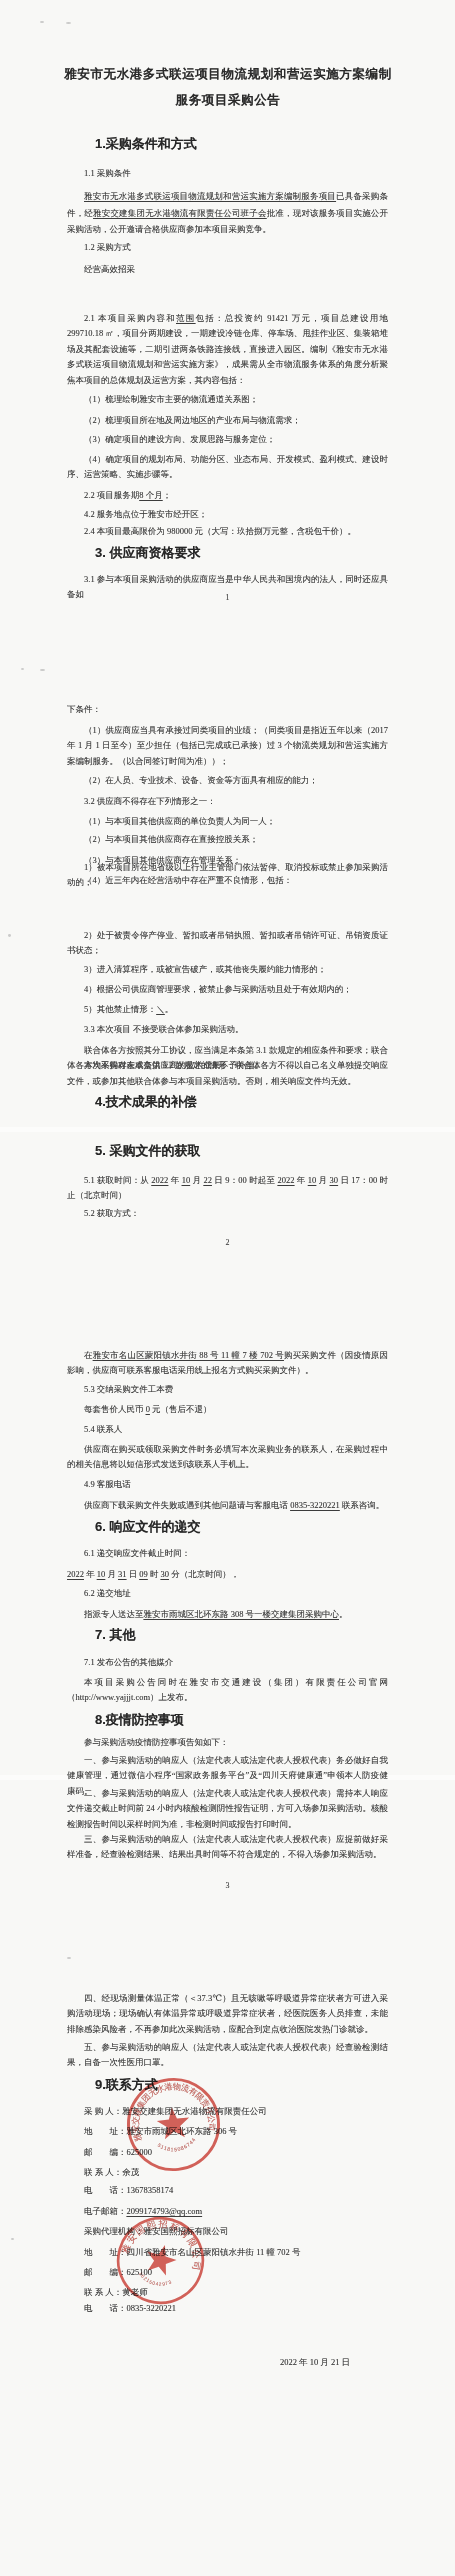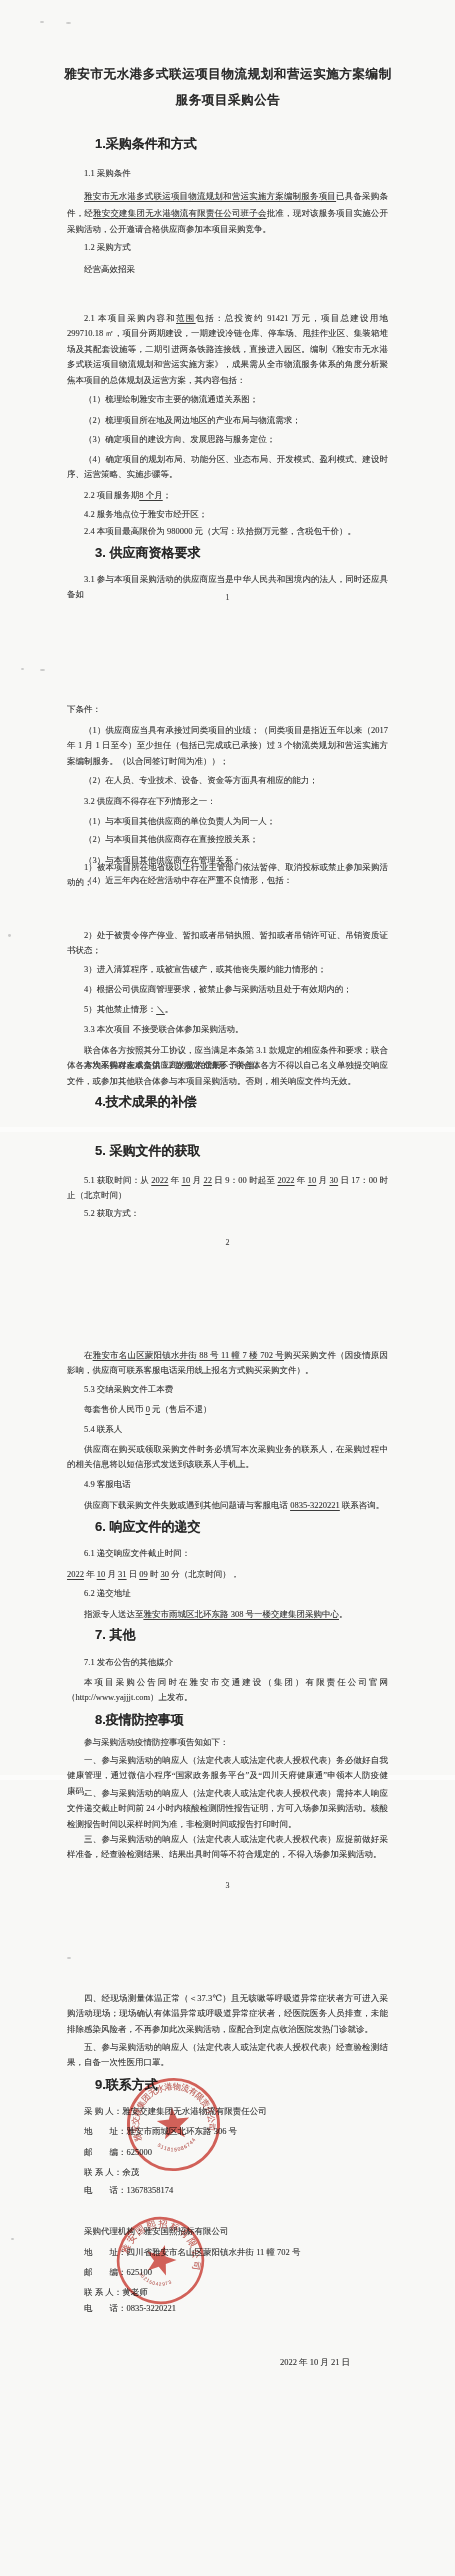--- a/index.html
+++ b/index.html
@@ -119,20 +119,21 @@
   <div class="blk ind" style="top:1991px">四、经现场测量体温正常（＜37.3℃）且无咳嗽等呼吸道异常症状者方可进入采购活动现场；现场确认有体温异常或呼吸道异常症状者，经医院医务人员排查，未能排除感染风险者，不再参加此次采购活动，应配合到定点收治医院发热门诊就诊。</div>
   <div class="blk ind" style="top:2040px">五、参与采购活动的响应人（法定代表人或法定代表人授权代表）经查验检测结果，自备一次性医用口罩。</div>
 
   <div class="heading" style="top:2077px">9.联系方式</div>
 
   <div class="blk ind crow" style="top:2104px"><span class="lab">采 购 人：</span><span>雅安交建集团无水港物流有限责任公司</span></div>
   <div class="blk ind crow" style="top:2124px"><span class="lab">地　　址：</span><span>雅安市雨城区北环东路 306 号</span></div>
   <div class="blk ind crow" style="top:2145px"><span class="lab">邮　　编：</span><span>625000</span></div>
   <div class="blk ind crow" style="top:2165px"><span class="lab">联 系 人：</span><span>余茂</span></div>
   <div class="blk ind crow" style="top:2183px"><span class="lab">电　　话：</span><span>13678358174</span></div>
+  <div class="blk ind crow" style="top:2204px"><span class="lab">电子邮箱：</span><span class="u">2099174793@qq.com</span></div>
 
   <div class="blk ind crow" style="top:2224px"><span class="lab">采购代理机构：</span><span>雅安国熙招标有限公司</span></div>
   <div class="blk ind crow" style="top:2245px"><span class="lab">地　　址：</span><span>四川省雅安市名山区蒙阳镇水井街 11 幢 702 号</span></div>
   <div class="blk ind crow" style="top:2265px"><span class="lab">邮　　编：</span><span>625100</span></div>
   <div class="blk ind crow" style="top:2285px"><span class="lab">联 系 人：</span><span>黄老师</span></div>
   <div class="blk ind crow" style="top:2301px"><span class="lab">电　　话：</span><span>0835-3220221</span></div>
 
   <div class="date" style="top:2357px">2022 年 10 月 21 日</div>
 
   <svg class="stamp" style="left:125px;top:2076px;width:97px;height:97px;transform:rotate(-6deg)" viewBox="0 0 170 170">

